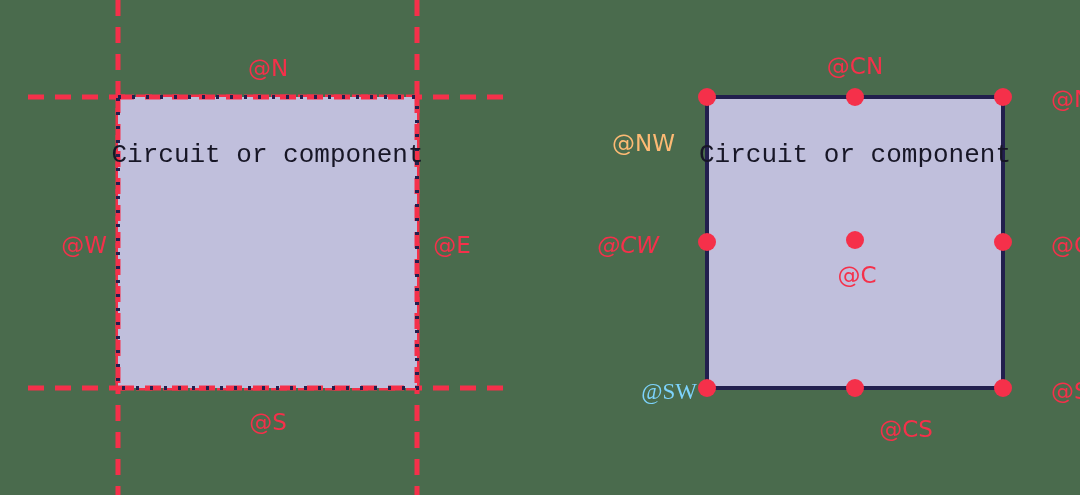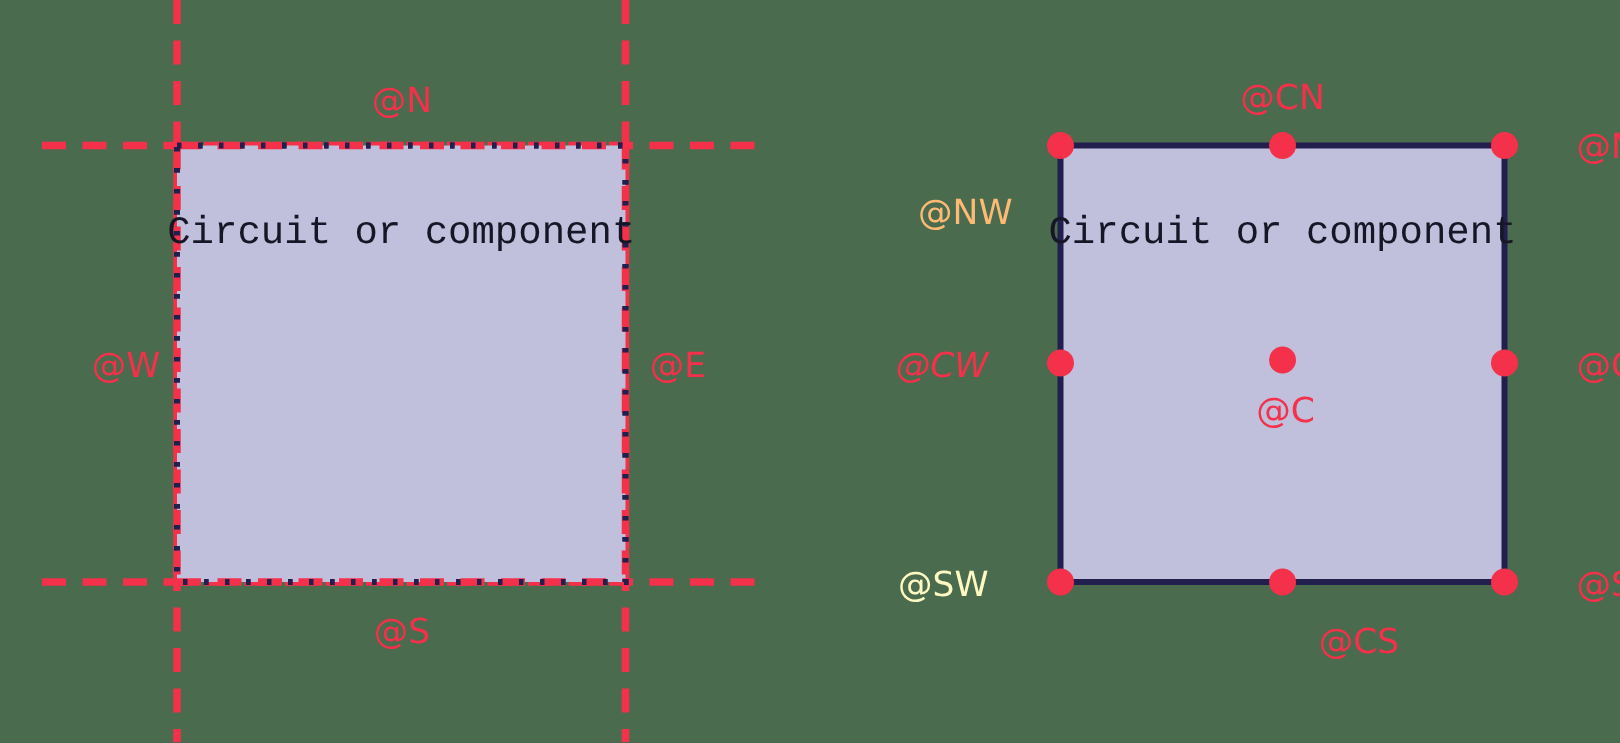--- a/index.html
+++ b/index.html
@@ -81,18 +81,18 @@
       <div class="anchor-label" style="top: 245px; color: rgb(245, 48, 74); left: 84px; transform: translate(-50%, -50%);">@W</div>
       <div class="anchor-label" style="top: 245px; color: rgb(245, 48, 74); left: 452px; transform: translate(-50%, -50%);">@E</div>
       <div class="anchor-label" style="top: 422px; color: rgb(245, 48, 74); left: 268px; transform: translate(-50%, -50%);">@S</div>
       <div class="box-text ctr" style="left: 855px; top: 155px; color: rgb(23, 22, 38);">Circuit or component</div>
       <div class="anchor-label" style="top: 99px; color: #fdba74; left: 675px; transform: translate(-100%, -50%); margin-top: 44px;">@NW</div>
       <div class="anchor-label" style="top: 66px; color: rgb(245, 48, 74); left: 855px; transform: translate(-50%, -50%);">@CN</div>
       <div class="anchor-label" style="top: 99px; color: rgb(245, 48, 74); left: 1051px; transform: translate(0px, -50%);">@NE</div>
       <div class="anchor-label" style="top: 245px; color: rgb(245, 48, 74); left: 659px; transform: translate(-100%, -50%); font-style: italic;">@CW</div>
       <div class="anchor-label" style="top: 275px; color: rgb(245, 48, 74); left: 857px; transform: translate(-50%, -50%);">@C</div>
       <div class="anchor-label" style="top: 245px; color: rgb(245, 48, 74); left: 1051px; transform: translate(0px, -50%);">@CE</div>
-      <div class="anchor-label" style="top: 391px; color: #fef9c3; left: 659px; transform: translate(-100%, -50%);">@SW</div>
+      <div class="anchor-label" style="top: 391px; color: #7dd3fc; left: 697px; transform: translate(-100%, -50%); font-family: Liberation Serif, serif;">@SW</div>
       <div class="anchor-label" style="top: 429px; color: rgb(245, 48, 74); left: 906px; transform: translate(-50%, -50%);">@CS</div>
       <div class="anchor-label" style="top: 391px; color: rgb(245, 48, 74); left: 1051px; transform: translate(0px, -50%);">@SE</div>
     </div>
 
 </div>
 
 </body></html>

